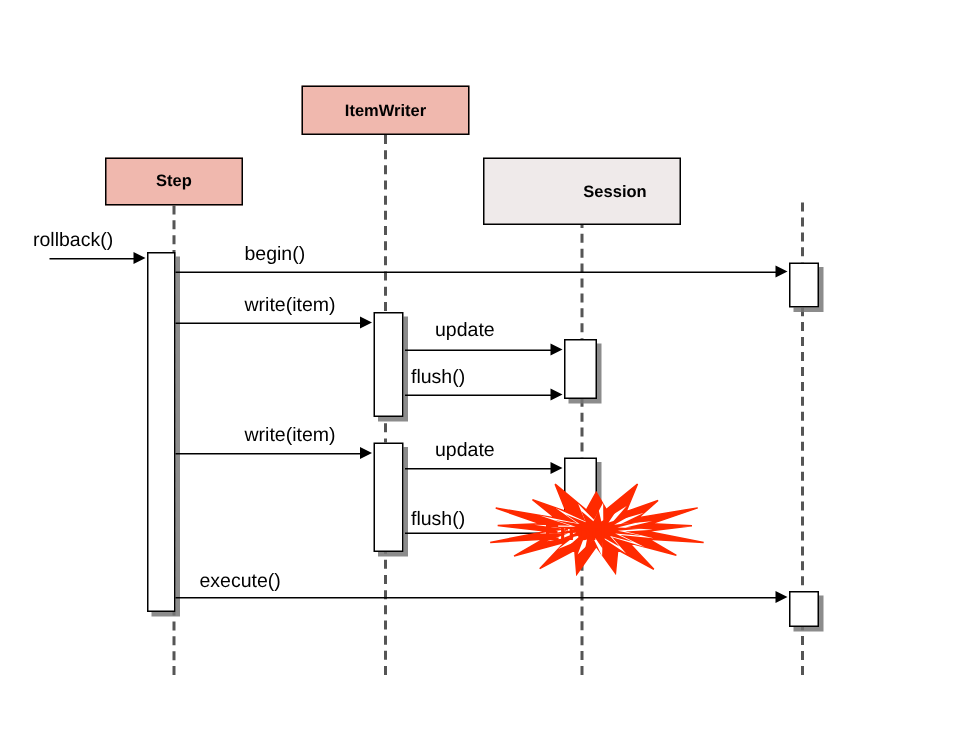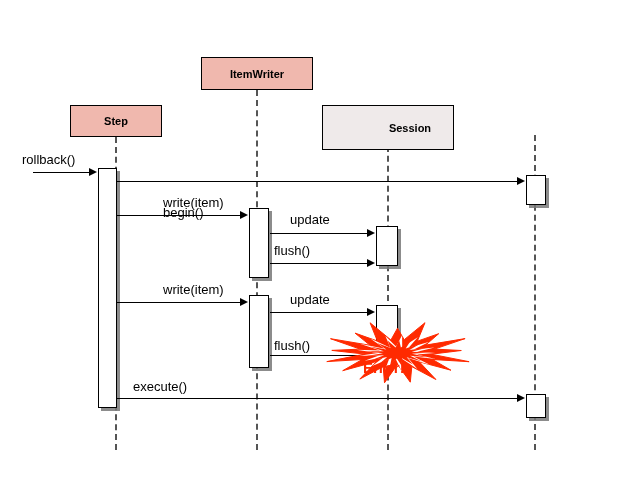--- a/index.html
+++ b/index.html
@@ -116,21 +116,21 @@
   <div class="activation" id="ac-6" style="left: 526px; top: 394px; width: 20px; height: 24px;"></div>
 
   <div>
     <div class="msg-line" id="ml-0" style="left: 33px; top: 172px; width: 57px;"></div>
     <div class="arrow-head" id="ah-0" style="left: 89px; top: 168px;"></div>
     <div class="msg-label" id="mt-0" style="left: 22px; top: 152px;">rollback()</div>
   </div>
   <div>
     <div class="msg-line" id="ml-1" style="left: 117px; top: 181px; width: 401px;"></div>
     <div class="arrow-head" id="ah-1" style="left: 517px; top: 177px;"></div>
-    <div class="msg-label" id="mt-1" style="left: 163px; top: 161px; margin-top: 44px;">begin()</div>
+    <div class="msg-label" id="mt-1" style="left: 163px; top: 161px;">begin()</div>
   </div>
   <div>
     <div class="msg-line" id="ml-2" style="left: 117px; top: 215px; width: 124px;"></div>
     <div class="arrow-head" id="ah-2" style="left: 240px; top: 211px;"></div>
     <div class="msg-label" id="mt-2" style="left: 163px; top: 195px;">write(item)</div>
   </div>
   <div>
     <div class="msg-line" id="ml-3" style="left: 270px; top: 233px; width: 98px;"></div>
     <div class="arrow-head" id="ah-3" style="left: 367px; top: 229px;"></div>
     <div class="msg-label" id="mt-3" style="left: 290px; top: 212px;">update</div>
@@ -159,15 +159,15 @@
     <div class="msg-line" id="ml-8" style="left: 117px; top: 398px; width: 401px;"></div>
     <div class="arrow-head" id="ah-8" style="left: 517px; top: 394px;"></div>
     <div class="msg-label" id="mt-8" style="left: 133px; top: 379px;">execute()</div>
   </div>
 
   <div class="error-burst" id="error-burst" style="left: 325px; top: 322px; width: 145px; height: 62px;"><svg width="145" height="62" viewBox="0 0 145 62">
         <polygon points="72.5,6.2 79.2,17.7 100.0,0.7 92.3,19.2 113.7,11.7 100.6,23.1 140.1,16.6 109.5,27.1 136.3,28.5 106.2,32.2 144.1,39.7 107.5,37.5 125.9,48.2 94.3,39.8 110.9,57.5 86.8,44.6 85.3,60.2 72.5,42.4 59.5,60.8 58.2,44.7 34.8,57.1 51.5,39.5 17.7,48.7 37.2,37.5 1.8,39.6 39.8,32.1 6.8,28.4 35.0,27.1 5.5,16.7 45.1,23.3 30.0,11.1 52.4,19.0 45.1,0.8 65.9,18.0" fill="#ff2a00" stroke="#ff2a00" stroke-width="1"></polygon>
         <polygon points="77.1,13.2 77.2,25.2 92.8,15.3 83.6,25.8 104.4,19.8 88.9,27.4 109.7,25.5 92.0,29.7 110.2,31.1 91.8,32.4 110.7,36.9 88.5,34.6 104.7,42.7 83.1,36.1 92.4,47.0 76.8,36.7 76.4,48.8 70.8,37.3 60.1,47.7 64.1,37.0 47.1,44.0 58.0,35.7 39.6,38.8 54.0,33.5 34.1,33.7 53.1,30.9 31.0,27.8 55.3,28.5 34.8,21.7 59.9,26.8 45.3,16.6 65.3,25.7 60.4,13.9 71.0,24.5" fill="#ffffff"></polygon>
         <polygon points="74.1,18.0 75.9,25.6 85.5,19.1 80.7,26.4 95.1,21.8 84.5,27.9 101.7,25.8 86.6,29.7 104.4,30.4 86.9,31.8 102.7,35.2 85.1,33.7 97.0,39.4 81.7,35.3 87.9,42.4 77.1,36.3 76.8,43.9 71.8,36.6 65.1,43.7 66.6,36.1 54.4,41.7 62.2,34.9 46.1,38.3 59.2,33.2 41.4,33.9 58.0,31.2 40.9,29.2 58.8,29.2 44.7,24.6 61.4,27.4 52.2,21.0 65.5,26.1 62.5,18.6 70.6,25.5" fill="#ff2a00"></polygon>
       </svg></div>
-  <div class="error-text" id="error-text" style="left: 363px; top: 359px; color: rgb(255, 42, 0);">Error!</div>
+  <div class="error-text" id="error-text" style="left: 363px; top: 347px; color: rgb(255, 42, 0);">Error!</div>
 
 </div>
 
 </body></html>

